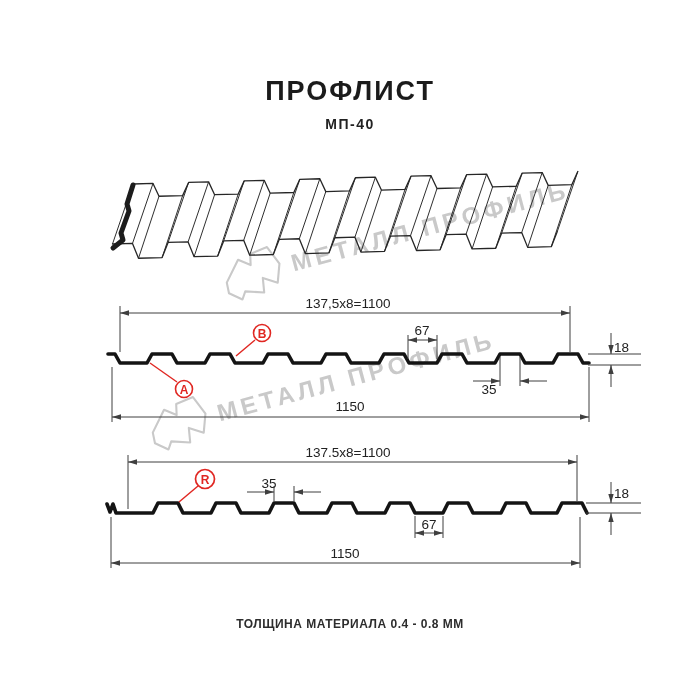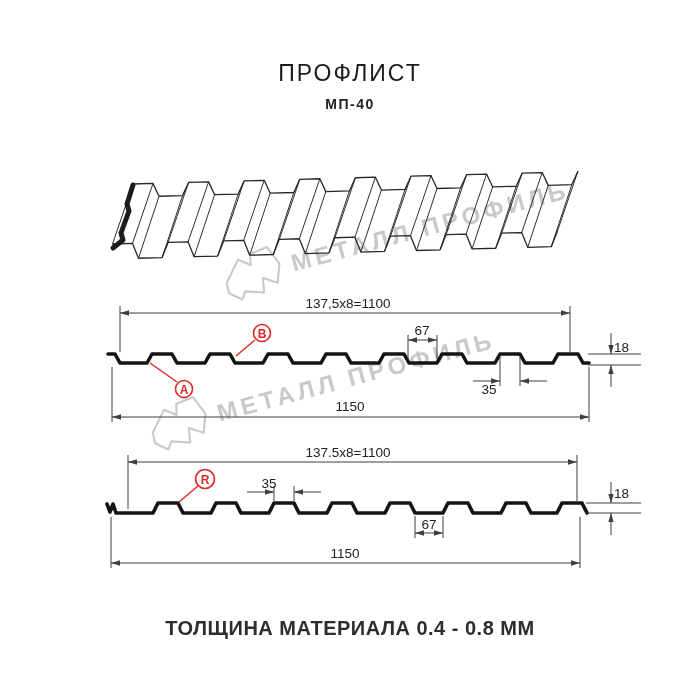--- a/index.html
+++ b/index.html
@@ -1,22 +1,22 @@
 <!DOCTYPE html>
 <html><head>
 <meta charset="utf-8">
 <style>
   html,body{margin:0;padding:0;background:#fff;}
   .page{position:relative;width:700px;height:700px;background:#ffffff;overflow:hidden;
         font-family:"Liberation Sans", sans-serif;}
   .hdr{position:absolute;left:0;top:60px;width:700px;text-align:center;z-index:3;}
-  .hdr .title{font-size:23px;font-weight:normal;letter-spacing:2px;color:#1b1b1b;}
+  .hdr .title{font-size:27px;font-weight:bold;letter-spacing:2px;color:#1b1b1b;margin-top:16px;}
   .hdr .subtitle{margin-top:9px;font-size:14px;font-weight:bold;letter-spacing:1.5px;color:#222;}
   .footer{position:absolute;left:0;top:617px;width:700px;text-align:center;z-index:3;
-          font-size:20px;font-weight:bold;letter-spacing:0.5px;color:#2d2d2d;}
+          font-size:12px;font-weight:bold;letter-spacing:0.5px;color:#2d2d2d;}
   .wm{position:absolute;display:flex;align-items:center;gap:10px;z-index:1;
       transform:rotate(-15deg);transform-origin:0 50%;pointer-events:none;white-space:nowrap;}
   .wm .wmtext{font-size:24px;font-weight:bold;letter-spacing:4px;color:#c9c9c9;}
   .wm1{left:224px;top:258px;}
   .wm2{left:150px;top:408px;}
   svg.draw{position:absolute;left:0;top:0;z-index:2;}
   text.dim{font-size:13.5px;fill:#222;font-family:"Liberation Sans",sans-serif;}
   text.callout{font-size:12px;font-weight:bold;fill:#e02722;font-family:"Liberation Sans",sans-serif;}
 </style>
 </head>

